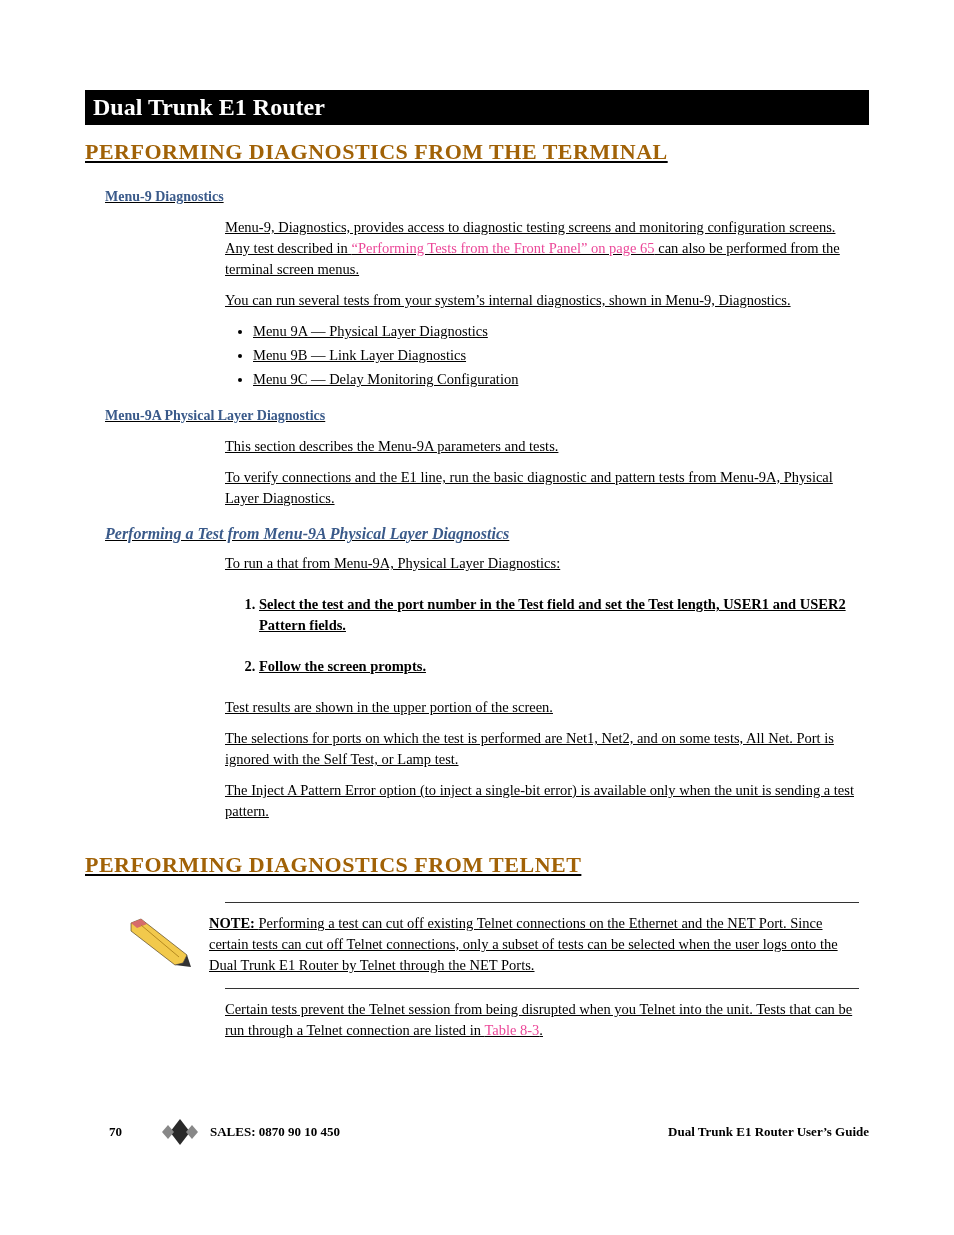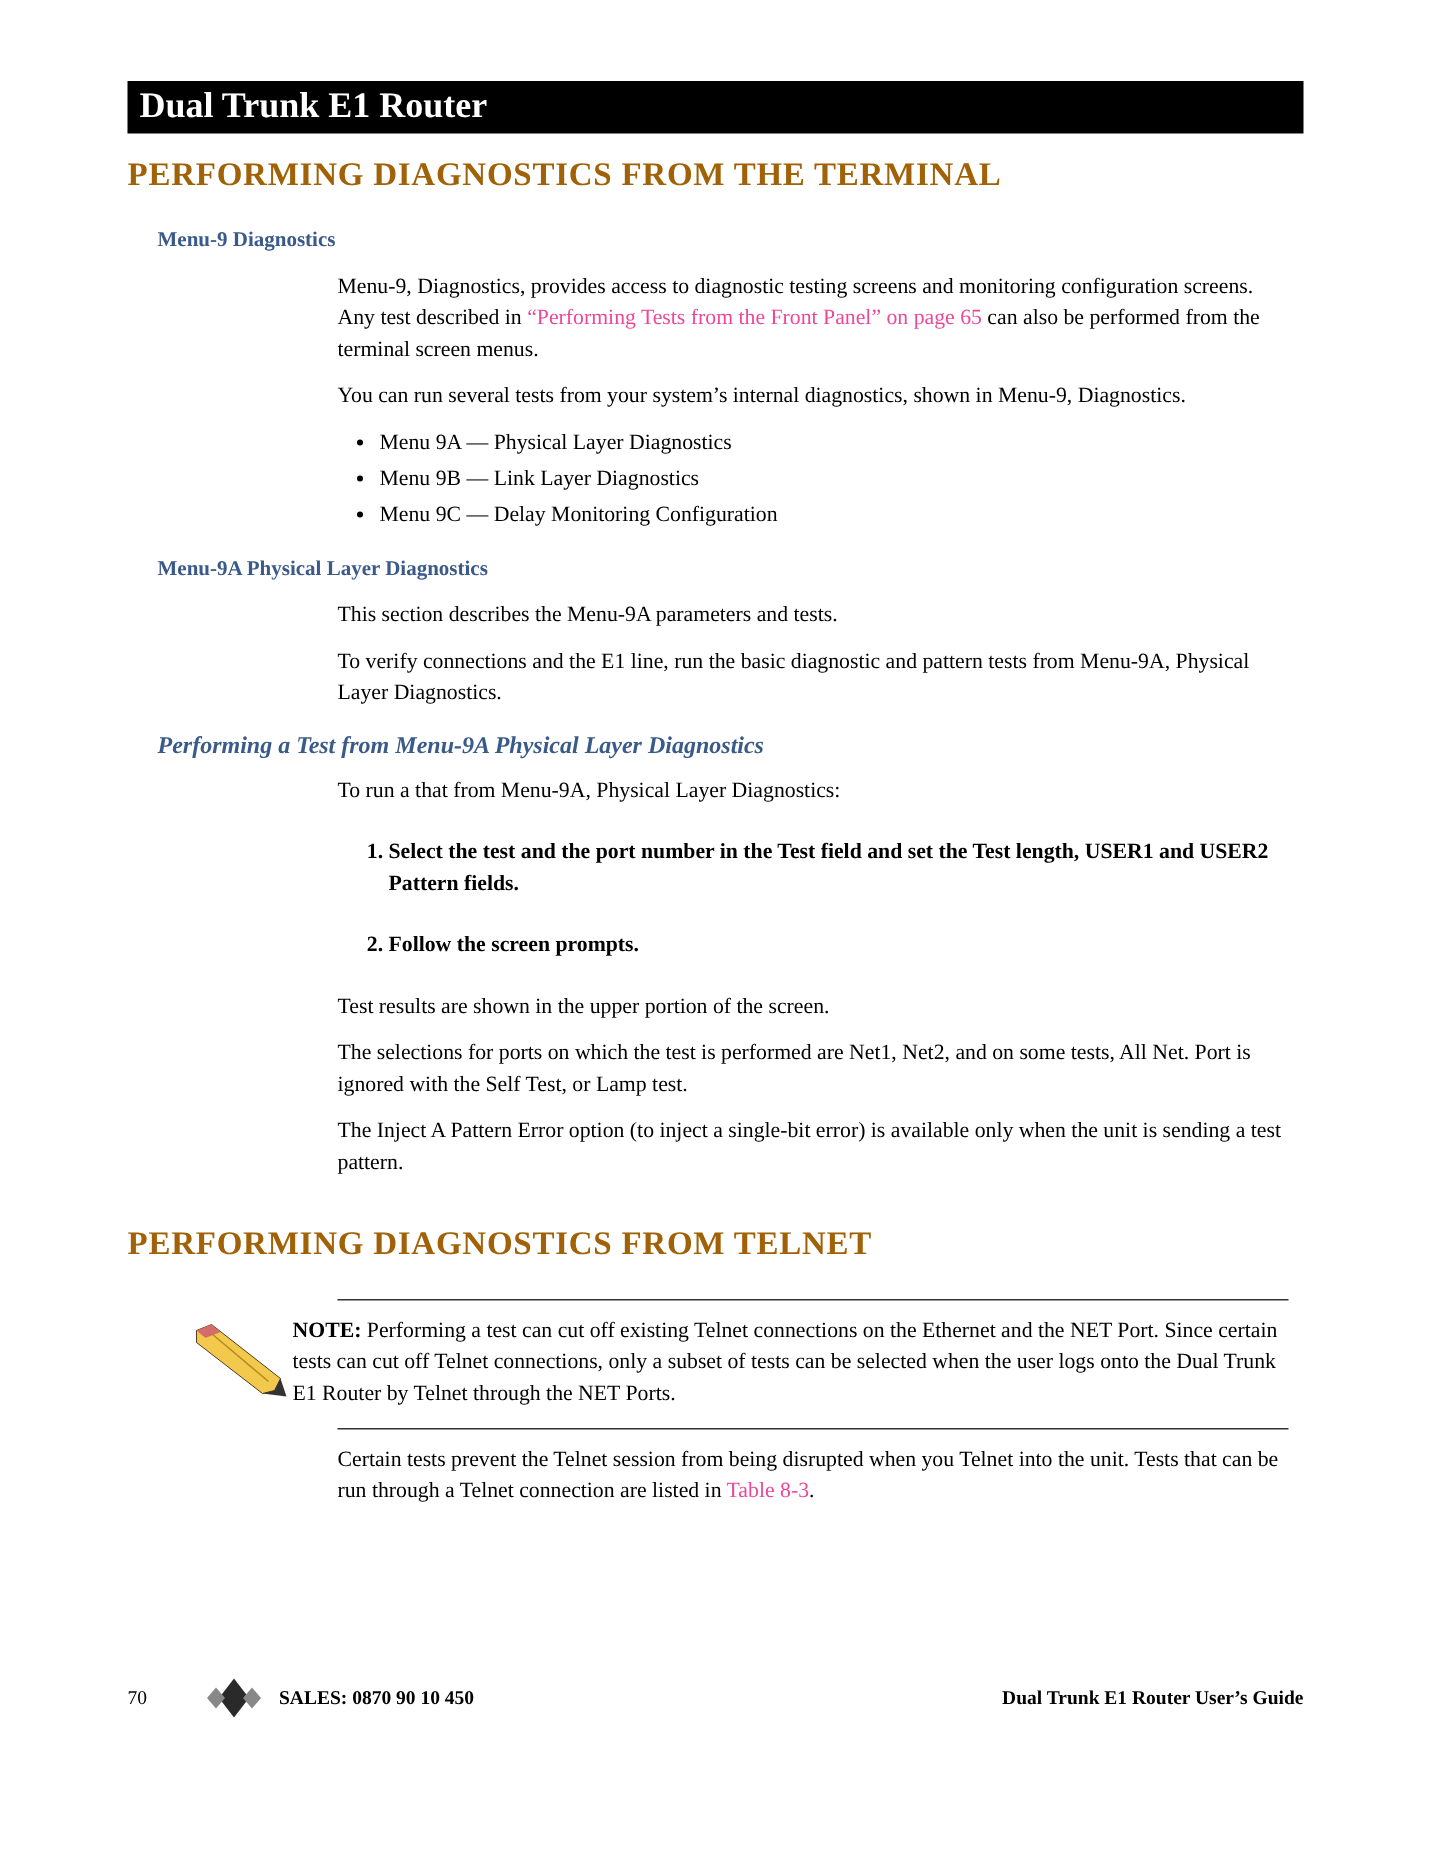--- a/index.html
+++ b/index.html
@@ -7,21 +7,22 @@
     padding: 0;
     background: #fff;
     font-family: "Times New Roman", Times, serif;
     color: #000;
     width: 954px;
     height: 1235px;
     position: relative;
     box-sizing: border-box;
   }
   .page {
-    padding: 54px 85px 0 85px;
+    padding: 90px 85px 0 85px;
+    text-decoration: underline;
   }
   .title-bar {
     background: #000;
     color: #fff;
     font-weight: bold;
     font-size: 24px;
     padding: 4px 8px;
     margin-bottom: 14px;
   }
   .h1 {
@@ -65,39 +66,40 @@
   }
   ol.steps li { margin: 20px 0; }
   hr.note-rule {
     border: none;
     border-top: 1.5px solid #333;
     margin: 12px 0 10px 0;
   }
   .note-row {
     display: flex;
     align-items: flex-start;
+    gap: 14px;
   }
   .note-text { flex: 1; font-size: 14.5px; line-height: 1.45; }
   .pencil-icon {
     width: 70px;
     height: 52px;
     flex: 0 0 70px;
     margin-left: -100px;
     margin-top: 4px;
   }
   .footer {
     position: absolute;
     bottom: 90px;
     left: 85px;
     right: 85px;
     display: flex;
     align-items: center;
     font-size: 13px;
   }
-  .footer .pn { font-weight: normal; margin-right: 40px; }
+  .footer .pn { font-weight: bold; margin-right: 40px; margin-left: 24px; }
   .footer .sales { font-weight: bold; flex: 1; }
   .footer .guide { font-weight: bold; text-align: left; }
   .logo-icon { width: 36px; height: 26px; margin-right: 12px; }
 </style>
 </head>
 <body>
 
 <div class="page">
 
   <div class="title-bar">Dual Trunk E1 Router</div>

